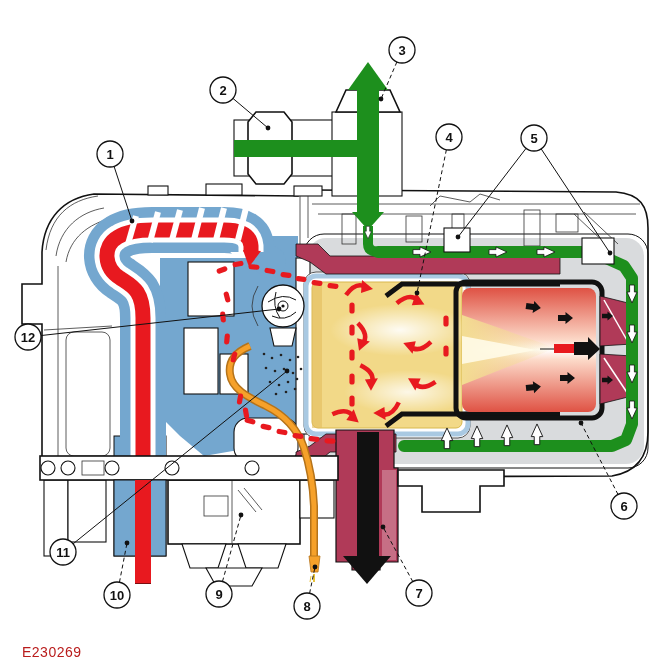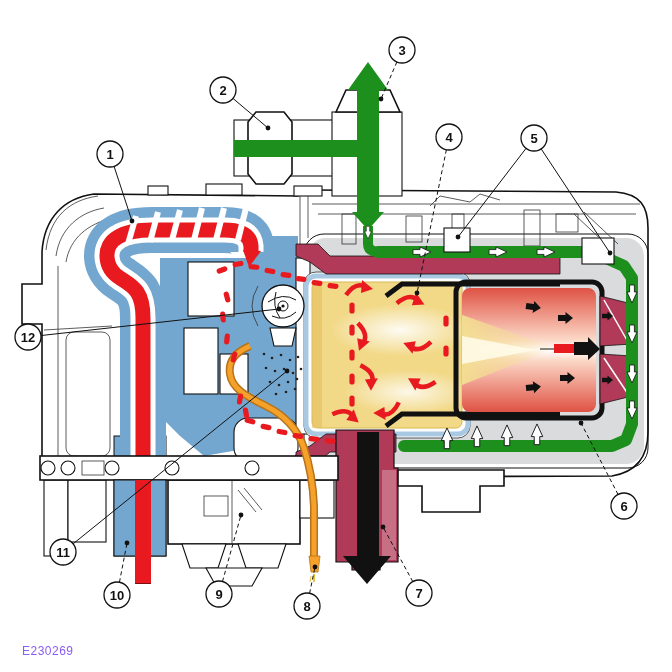--- a/index.html
+++ b/index.html
@@ -7,21 +7,21 @@
     --exh:#1a1a1a; --hotmetal:#b03a58; --flame:#f2d988; --cav:#d9dbdd;
     --ink:#111;
   }
   html,body{margin:0;padding:0;background:#fff;}
   #stage{position:relative;width:672px;height:672px;background:#fff;overflow:hidden;
          font-family:"Liberation Sans",sans-serif;}
   #stage svg{position:absolute;inset:0;}
   .thin{stroke:#333;stroke-width:.8;fill:none;}
   .cast{fill:#fff;stroke:var(--ink);stroke-width:1.1;}
   .castb{fill:#fff;stroke:var(--ink);stroke-width:1.6;}
-  #figure-code{position:absolute;left:22px;top:644px;font-size:12px;color:#8b5cf6;
+  #figure-code{position:absolute;left:22px;top:644px;font-size:14px;color:#b91c1c;
                letter-spacing:.5px;}
   .callout-circle{fill:#fff;stroke:#111;stroke-width:1.3;}
   .callout-num{font:bold 13px "Liberation Sans",sans-serif;fill:#111;}
   .leader{stroke:#111;stroke-width:1;fill:none;}
 </style>
 </head>
 <body>
 
 <div id="stage">
 <svg width="672" height="672" viewBox="0 0 672 672">

